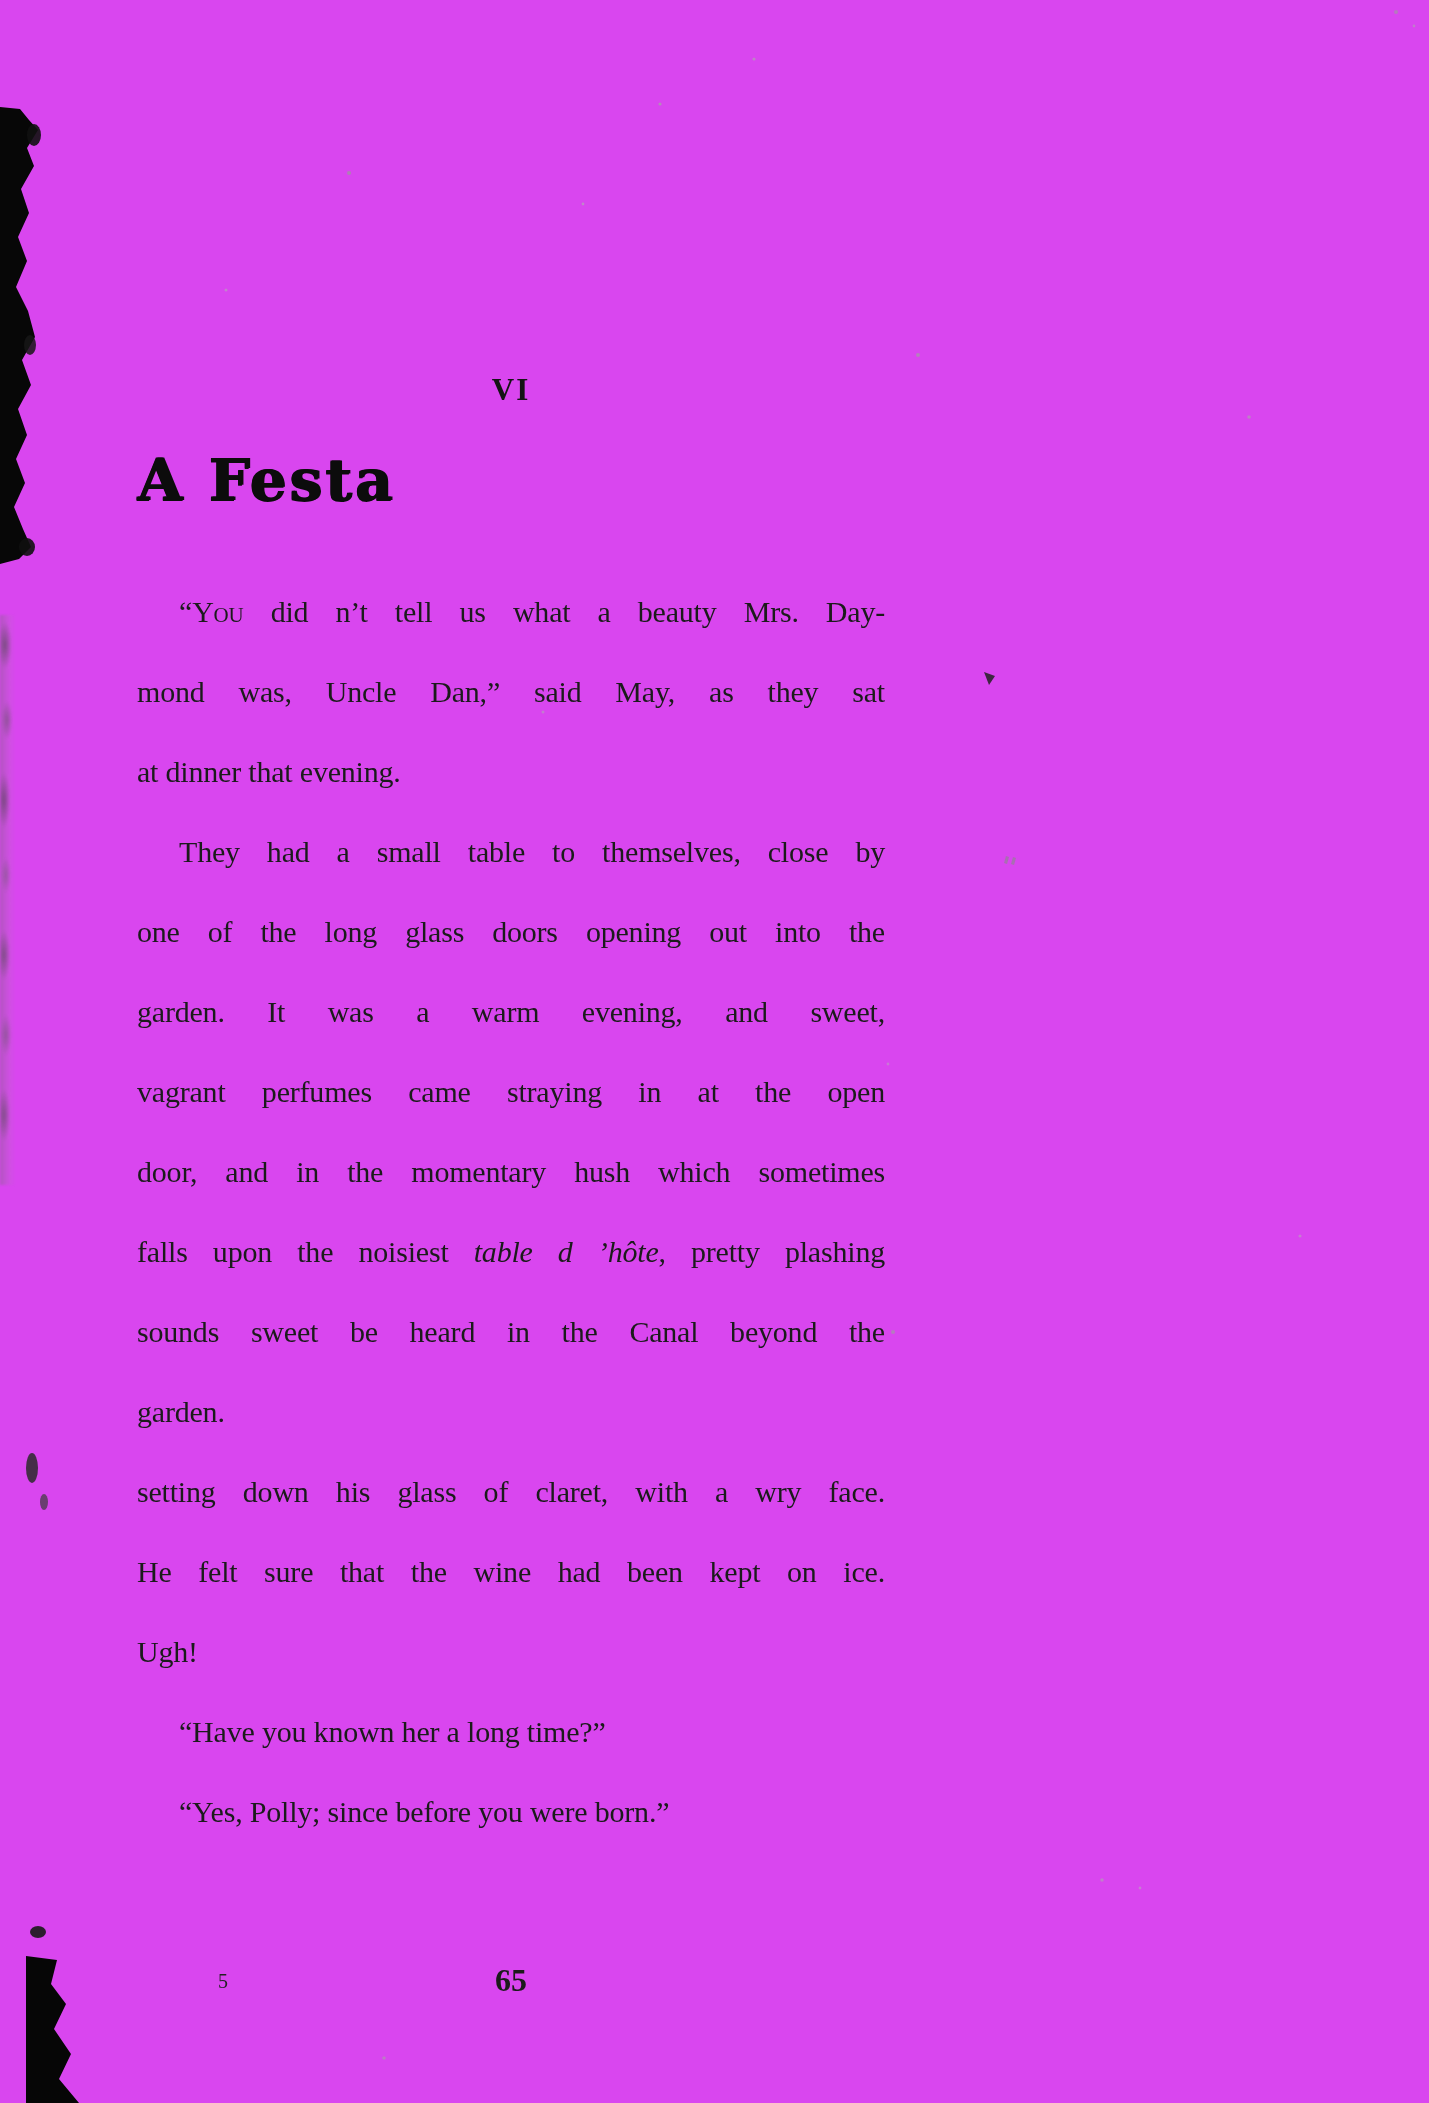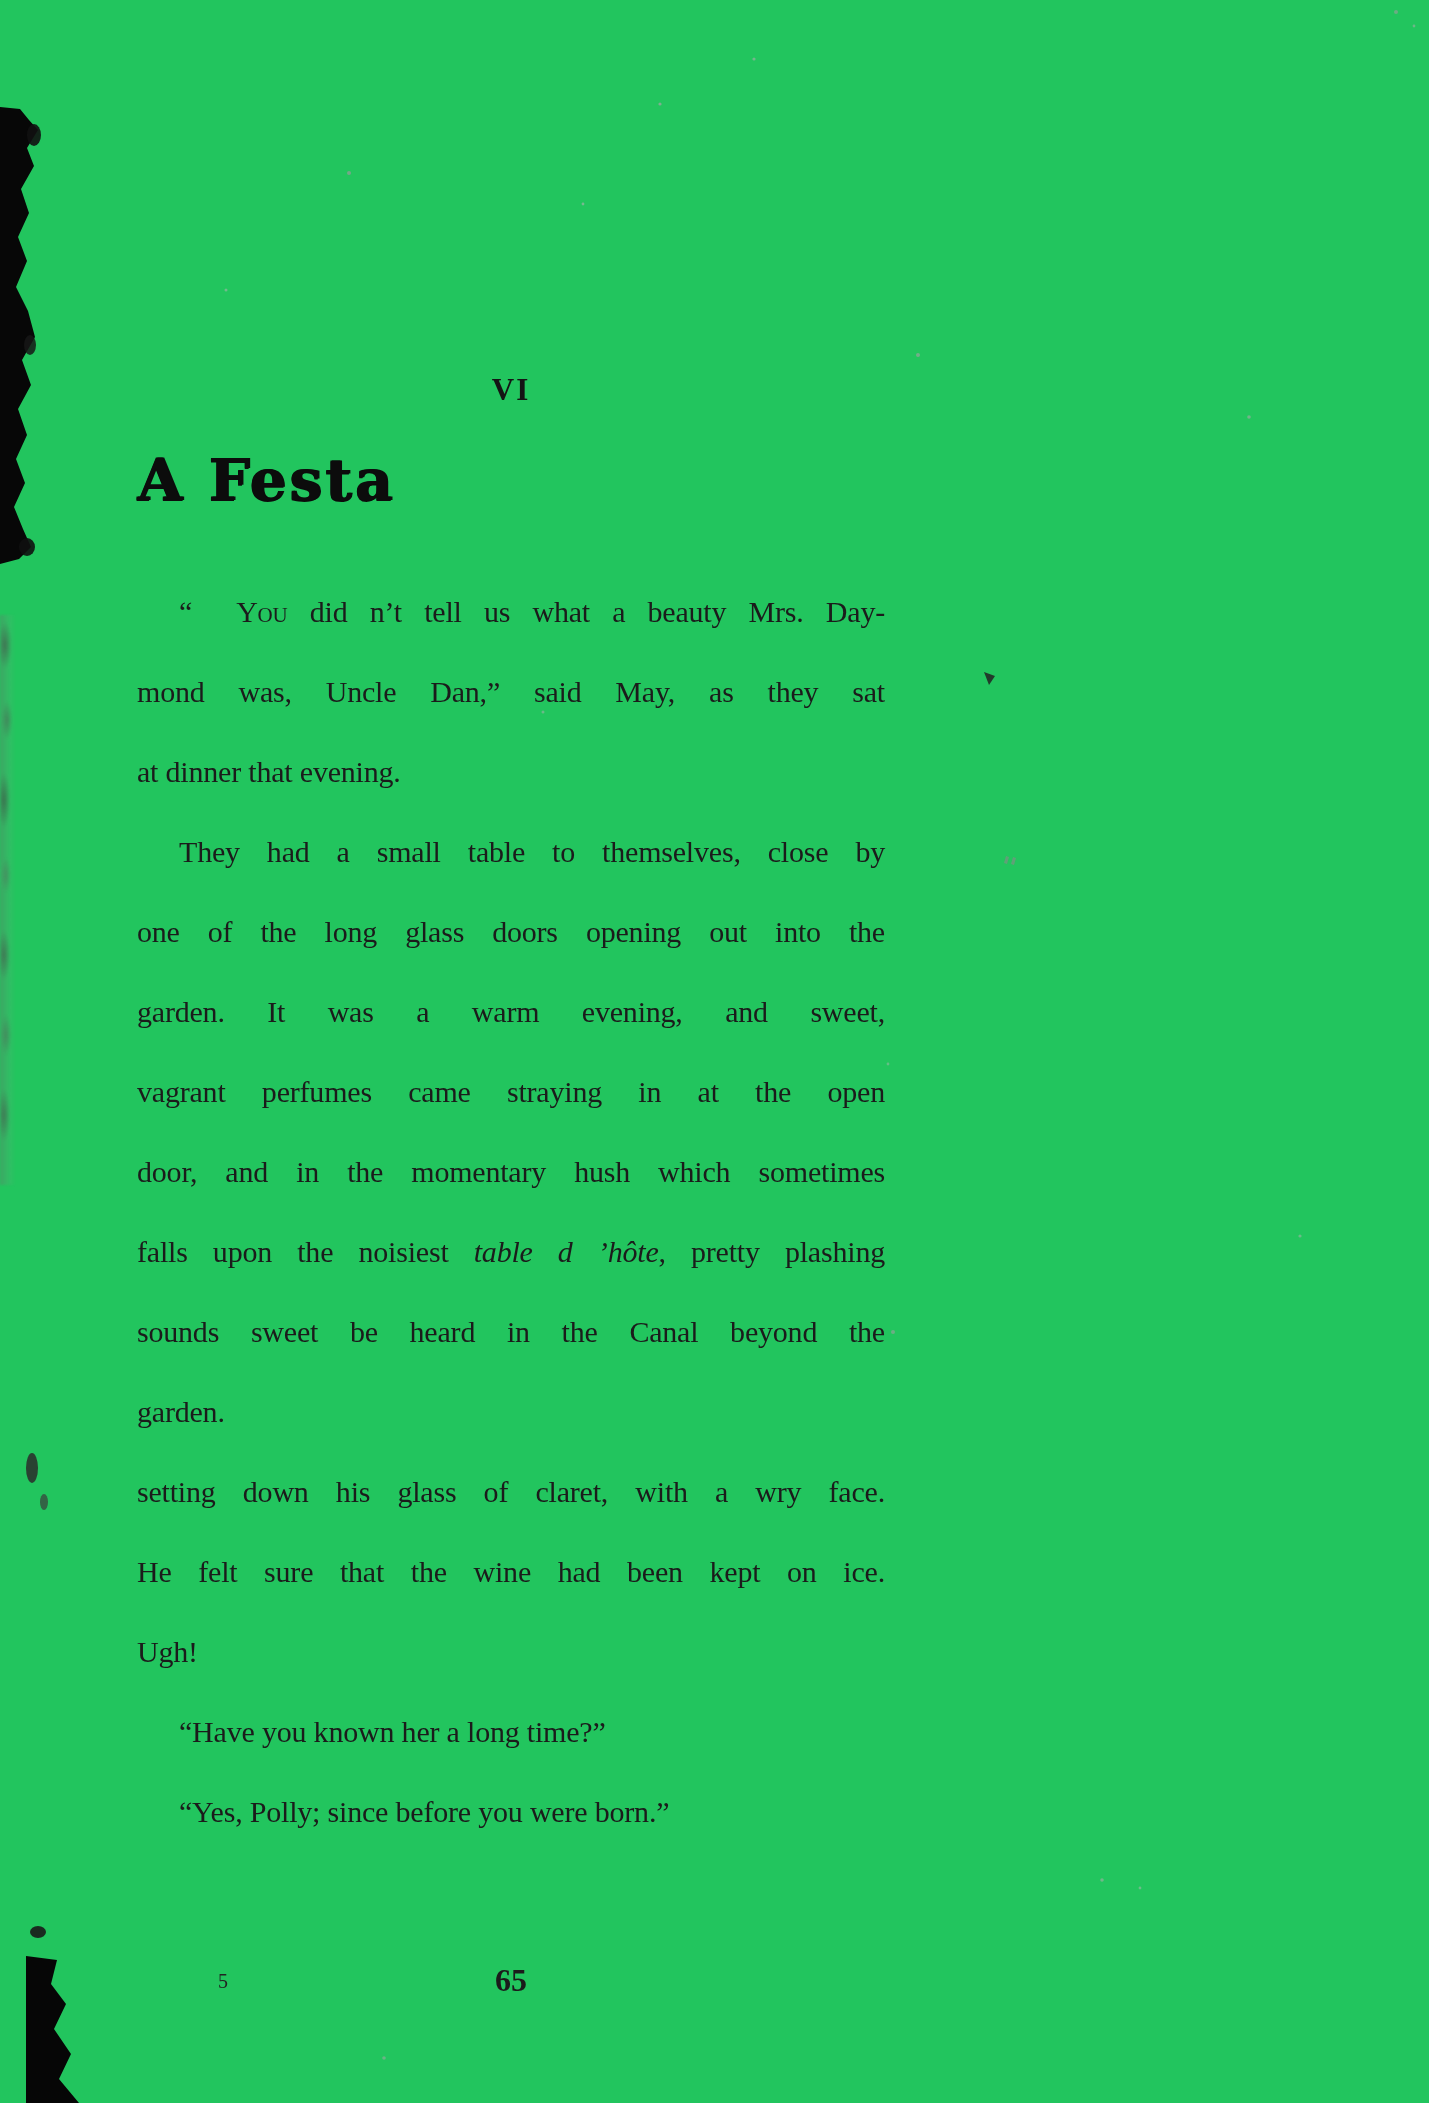--- a/index.html
+++ b/index.html
@@ -1,21 +1,21 @@
 <!DOCTYPE html>
 <html><head>
 <meta charset="utf-8">
 <style>
   * { margin: 0; padding: 0; box-sizing: border-box; }
   html, body { background: #888; }
   #page {
     position: relative;
     width: 1429px;
     height: 2103px;
-    background: #22c55e;
+    background: #d946ef;
     overflow: hidden;
     font-family: "Liberation Serif", "DejaVu Serif", serif;
     color: #1c1c1c;
   }
 
   
   #column {
     position: absolute;
     left: 137px;
     top: 372px;
@@ -47,21 +47,21 @@
     line-height: 80px;
     font-size: 30px;
     letter-spacing: -0.2px;
     text-align: justify;
     text-align-last: justify;
     white-space: nowrap;
     color: #1b1b1b;
   }
   .line.last { text-align-last: left; }
   .line.first { text-indent: 42px; }
-  .sc { font-variant: small-caps; margin-left: 44px; }
+  .sc { font-variant: small-caps; }
   .it { font-style: italic; }
 
   
   #footer-number {
     position: absolute;
     left: 137px;
     top: 1962px;
     width: 748px;
     text-align: center;
     font-size: 32px;

